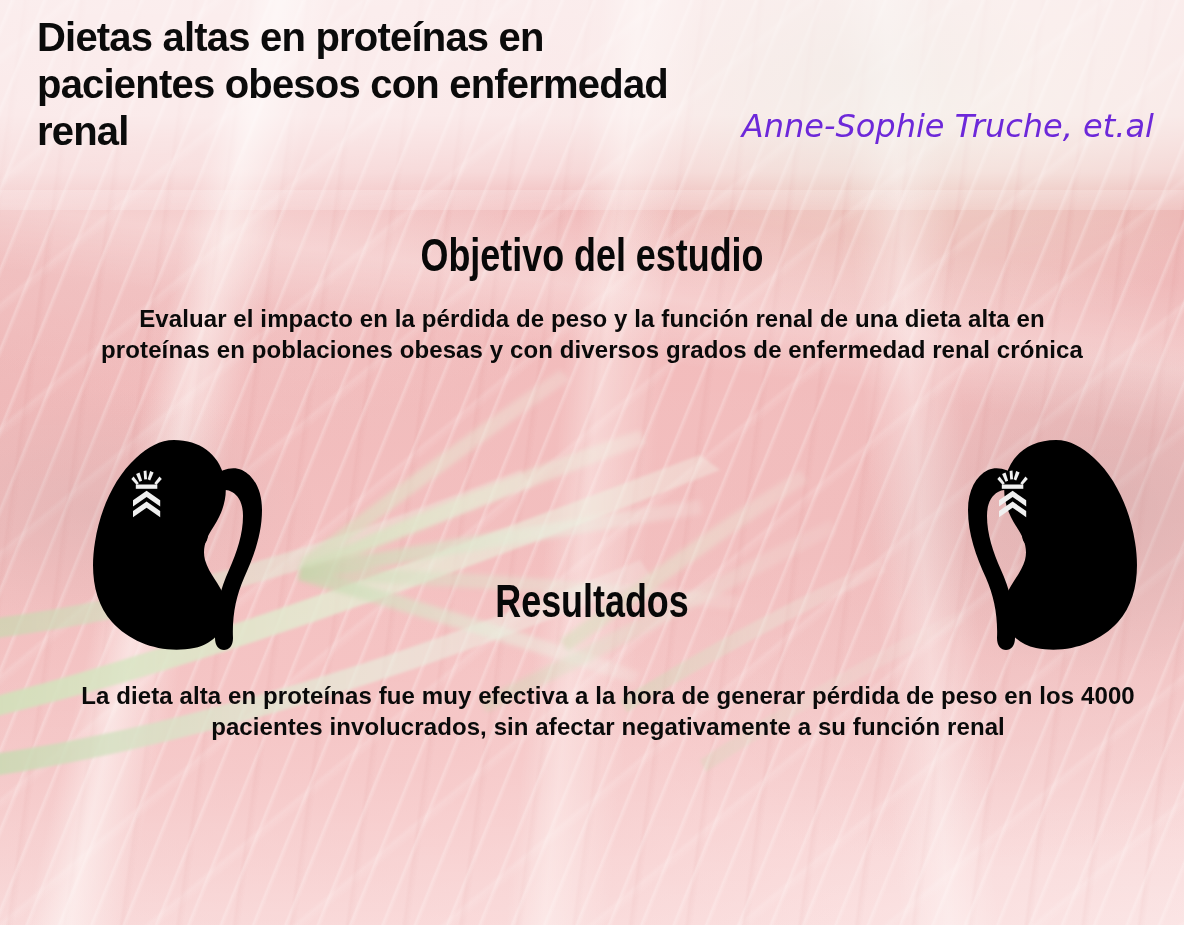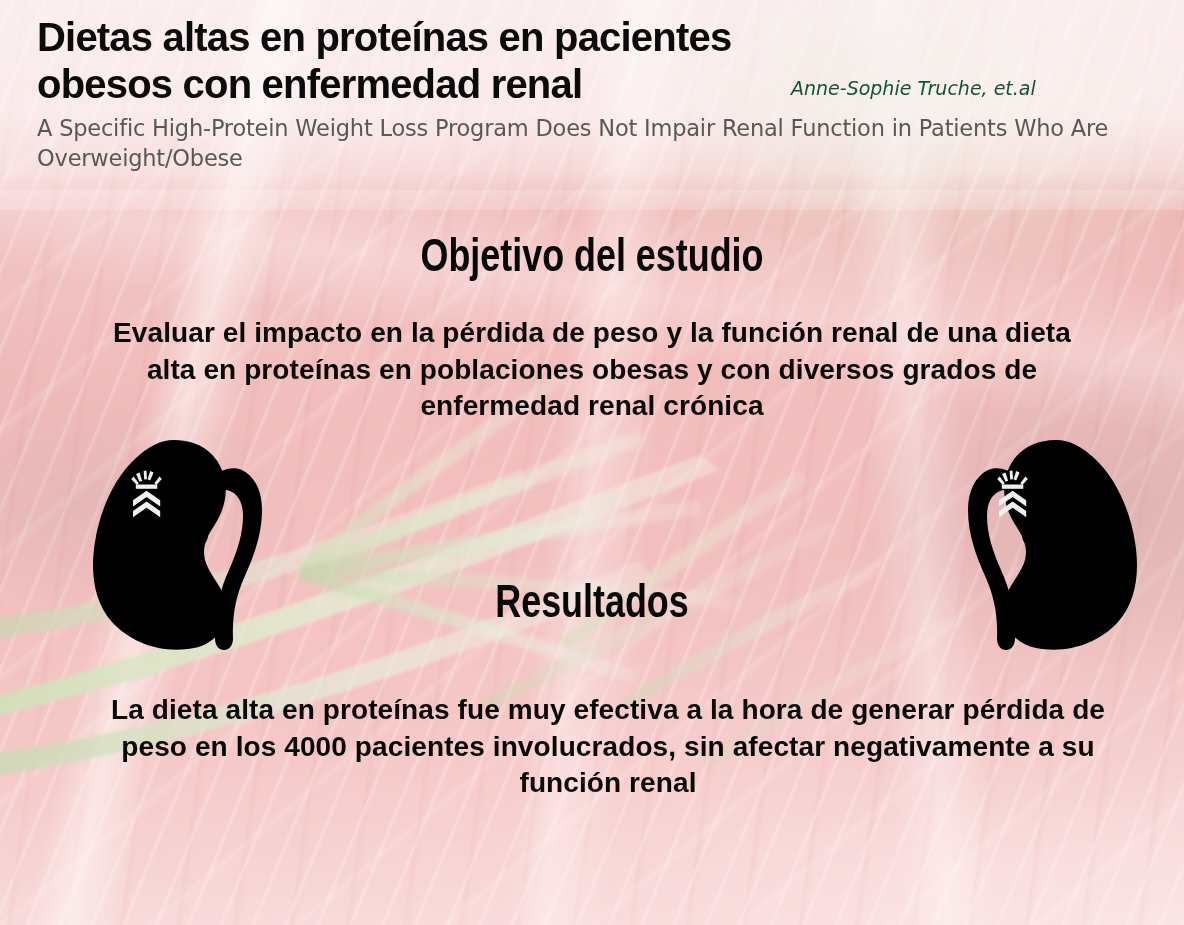--- a/index.html
+++ b/index.html
@@ -119,37 +119,37 @@
   
   .header {
     position: absolute;
     left: 0; top: 0; right: 0;
     padding: 14px 30px 0 37px;
     box-sizing: border-box;
   }
   .title-row {
     display: flex;
     align-items: flex-end;
-    gap: 0;
+    gap: 11px;
   }
   .main-title {
     margin: 0;
     font-family: "Liberation Sans", sans-serif;
     font-weight: bold;
     font-size: 40px;
     line-height: 1.17;
     letter-spacing: -0.8px;
     color: #0b0b0b;
     max-width: 740px;
   }
   .authors {
     font-family: "DejaVu Sans", sans-serif;
     font-style: italic;
-    font-size: 19px;
-    color: #14532d;
+    font-size: 32px;
+    color: #6d28d9;
     white-space: nowrap;
     padding-bottom: 9px;
     margin-left: 14px;
   }
   .sub-title {
     margin: 6px 0 0 0;
     font-family: "DejaVu Sans", sans-serif;
     font-weight: normal;
     font-size: 22.5px;
     line-height: 1.33;
@@ -174,24 +174,23 @@
   #heading-objetivo { top: 232px; }
   #heading-resultados { top: 578px; }
 
   
   .section-body {
     position: absolute;
     text-align: center;
     font-family: "Liberation Sans Narrow", "Liberation Sans", sans-serif;
     font-weight: bold;
     color: #0a0a0a;
-    font-size: 28px;
+    font-size: 24px;
     line-height: 1.31;
     letter-spacing: 0.1px;
-    margin-top: 12px;
   }
   #body-objetivo {
     left: 92px; width: 1000px;
     top: 303px;
   }
   #body-resultados {
     left: 78px; width: 1060px;
     top: 680px;
   }
 
@@ -261,21 +260,20 @@
   <div class="wash-header"></div>
   <div class="wash-body"></div>
 
   <div class="content">
 
     <div class="header">
       <div class="title-row">
         <h1 class="main-title">Dietas altas en proteínas en pacientes obesos con enfermedad renal</h1>
         <div class="authors">Anne-Sophie Truche, et.al</div>
       </div>
-      <p class="sub-title">A Specific High-Protein Weight Loss Program Does Not Impair Renal Function in Patients Who Are Overweight/Obese</p>
     </div>
 
     <div class="section-heading" id="heading-objetivo">Objetivo del estudio</div>
     <div class="section-body" id="body-objetivo">Evaluar el impacto en la pérdida de peso y la función renal de una dieta alta en proteínas en poblaciones obesas y con diversos grados de enfermedad renal crónica</div>
 
     <div class="section-heading" id="heading-resultados">Resultados</div>
     <div class="section-body" id="body-resultados">La dieta alta en proteínas fue muy efectiva a la hora de generar pérdida de peso en los 4000 pacientes involucrados, sin afectar negativamente a su función renal</div>
 
     <div class="kidney" id="kidney-left">
       <svg viewBox="0 0 180 212" aria-hidden="true">

